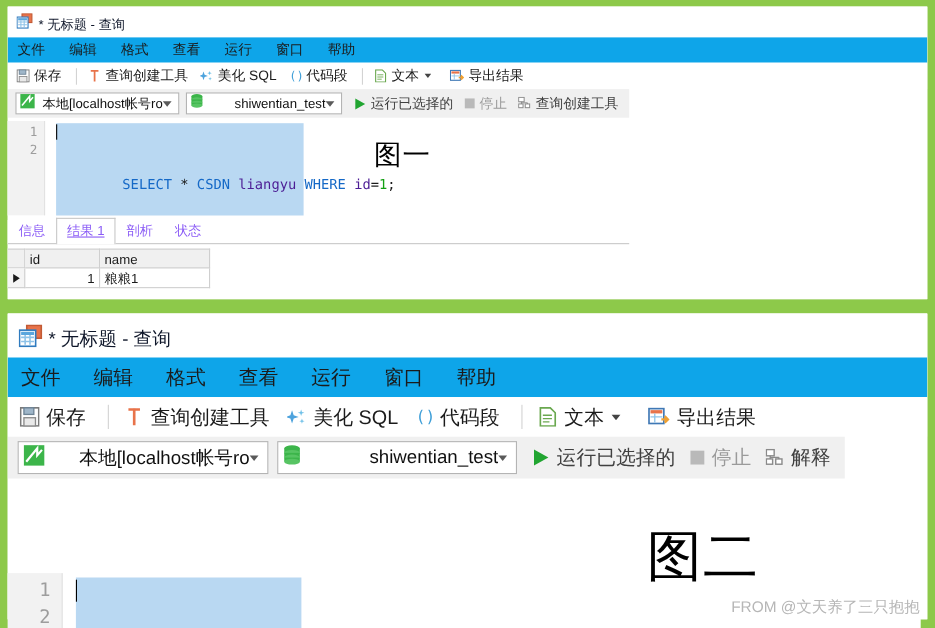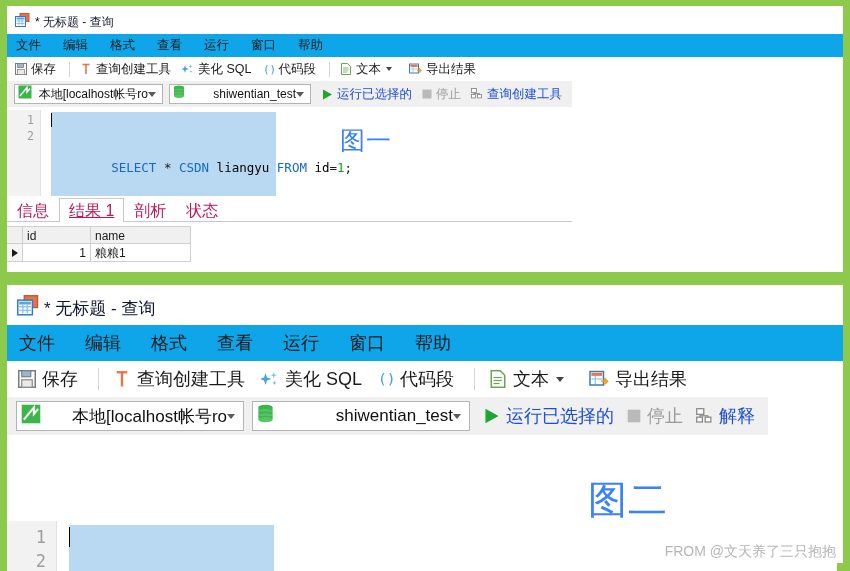--- a/index.html
+++ b/index.html
@@ -161,21 +161,21 @@
   .run-actions .ra {
     display: flex; align-items: center; white-space: nowrap; cursor: default;
   }
   .run-actions .ra .ico { display: inline-flex; align-items: center; }
   #panel-one .run-actions { margin-left: 11px; }
   #panel-one .run-actions .ra { font-size: 12.5px; margin-right: 10px; }
   #panel-one .run-actions .ra .ico { margin-right: 4px; }
   #panel-two .run-actions { margin-left: 14px; }
   #panel-two .run-actions .ra { font-size: 18px; margin-right: 13px; }
   #panel-two .run-actions .ra .ico { margin-right: 6px; }
-  .ra.enabled { color: #1d4ed8; }
+  .ra.enabled { color: #404040; }
   .ra.disabled { color: #9a9a9a; }
 
   
   .editor {
     position: relative;
     background: #ffffff;
     box-sizing: border-box;
     font-family: "DejaVu Sans Mono", "Liberation Mono", monospace;
     overflow: hidden;
   }
@@ -191,21 +191,21 @@
   .editor .code-area { position: absolute; top: 0; right: 0; bottom: 0; }
   .editor .ln, .editor .cl { white-space: pre; }
   .editor .cl { position: relative; }
   .editor .cl .selbg {
     position: absolute; left: 0; top: 0; bottom: 0;
     background: #b9d8f2;
     z-index: 0;
   }
   .editor .cl .txt { position: relative; z-index: 1; }
   .kw  { color: #1569c7; }
-  .id  { color: #000000; }
+  .id  { color: #4c1d95; }
   .num { color: #12a012; }
   .pun { color: #1b1b1b; }
   .caret-bar {
     position: absolute;
     width: 1px;
     background: #000;
     z-index: 2;
   }
 
   #editor-one { left: 7px; top: 110px; width: 565px; height: 86px;
@@ -224,22 +224,22 @@
     left: 7px;
     display: flex;
     align-items: flex-end;
     height: 22px;
     border-bottom: 1px solid #c8c8c8;
     width: 565px;
     box-sizing: border-box;
     background: #ffffff;
   }
   .result-tabs .rtab {
-    font-size: 16px;
-    color: #be185d;
+    font-size: 12px;
+    color: #8b5cf6;
     padding: 3px 9px 3px 9px;
     border: 1px solid transparent;
     border-bottom: none;
     background: transparent;
     cursor: default;
     white-space: nowrap;
     line-height: 15px;
   }
   .result-tabs .rtab.active {
     background: #ffffff;
@@ -290,27 +290,27 @@
   .row-arrow {
     width: 0; height: 0;
     border-top: 4px solid transparent;
     border-bottom: 4px solid transparent;
     border-left: 6px solid #1b1b1b;
   }
 
   
   .annot {
     position: absolute;
-    color: #3b82f6;
+    color: #000000;
     font-family: "DejaVu Sans", "Liberation Sans", sans-serif;
     letter-spacing: 1px;
     white-space: nowrap;
   }
   #annot-one { left: 340px; top: 124px; font-size: 25px; font-weight: 500; }
-  #annot-two { left: 588px; top: 473px; font-size: 39px; font-weight: 500; }
+  #annot-two { left: 588px; top: 473px; font-size: 50px; font-weight: 500; }
 
   
   #watermark {
     position: absolute;
     right: 14px;
     bottom: 10px;
     color: #b6b6b6;
     font-size: 14px;
     white-space: nowrap;
   }
@@ -481,21 +481,21 @@
 
 <div class="editor" id="editor-one">
   <div class="gutter">
     <div class="ln">1</div>
     <div class="ln">2</div>
   </div>
   <div class="code-area">
     <div class="cl">
       <span class="selbg" style="width:225px"></span>
       <span class="txt">
-        <span class="kw">SELECT</span><span class="pun"> </span><span class="pun">*</span><span class="pun"> </span><span class="kw">CSDN</span><span class="pun"> </span><span class="id">liangyu</span><span class="pun"> </span><span class="kw">FROM</span><span class="pun"> </span><span class="id">id</span><span class="pun">=</span><span class="num">1</span><span class="pun">;</span>
+        <span class="kw">SELECT</span><span class="pun"> </span><span class="pun">*</span><span class="pun"> </span><span class="kw">CSDN</span><span class="pun"> </span><span class="id">liangyu</span><span class="pun"> </span><span class="kw">WHERE</span><span class="pun"> </span><span class="id">id</span><span class="pun">=</span><span class="num">1</span><span class="pun">;</span>
       </span>
     </div>
 
   </div>
   <div class="caret-bar" style="left:44px; top:3px; height:14px;"></div>
 </div>
 
 <div class="result-tabs" style="top:200px;">
   <span class="rtab">信息</span>
   <span class="rtab active">结果 1</span>

